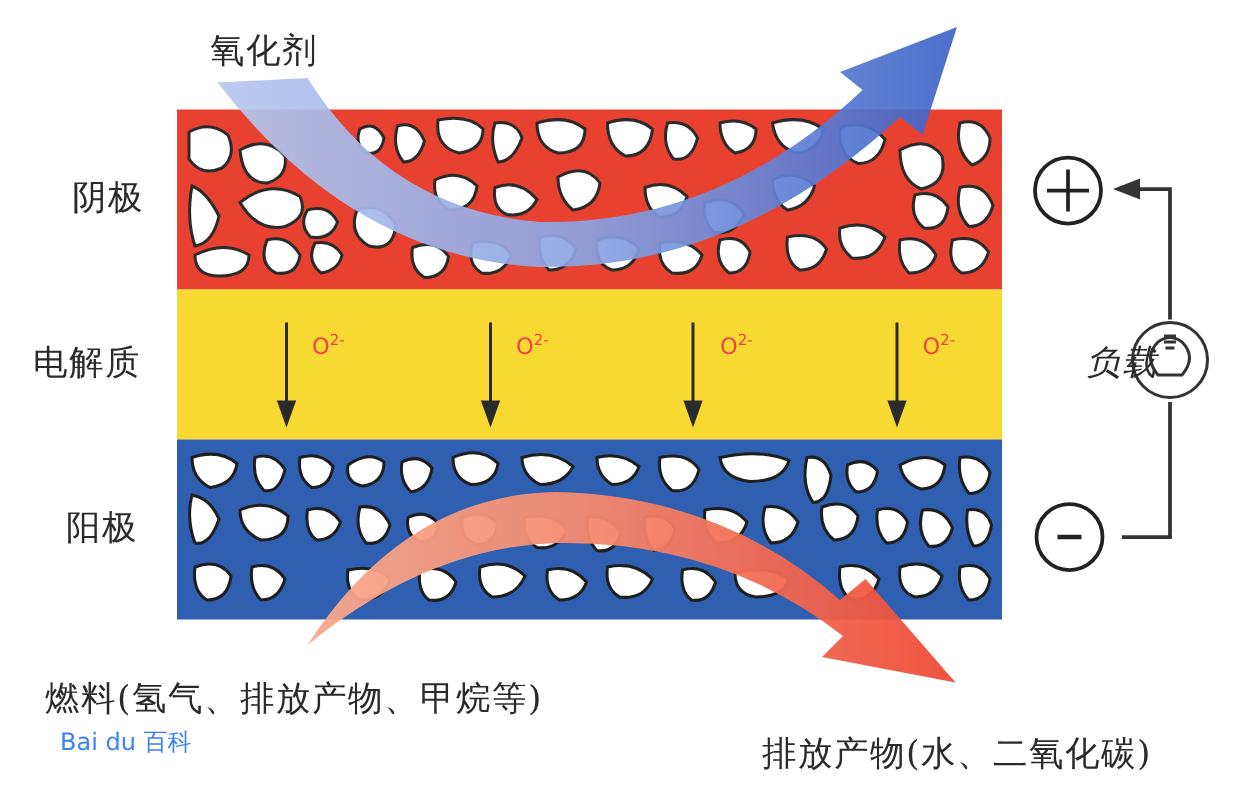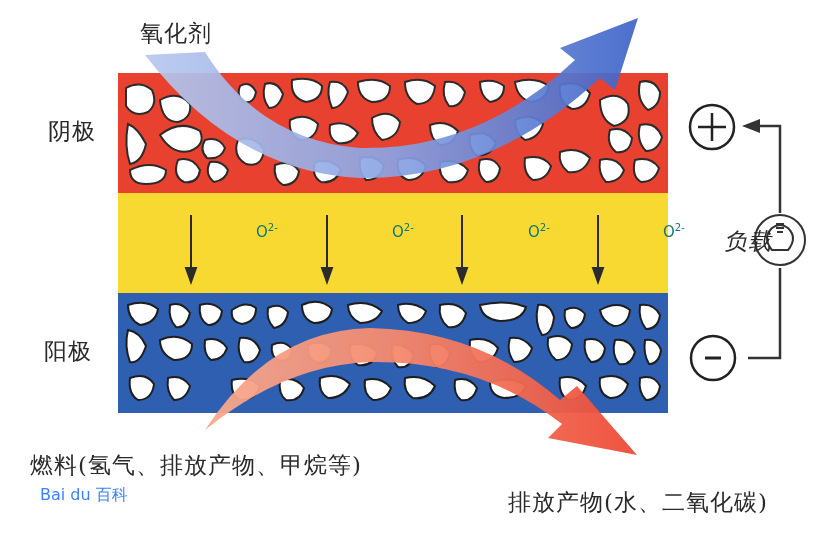--- a/index.html
+++ b/index.html
@@ -1,19 +1,19 @@
 <!DOCTYPE html>
 <html><head>
 <meta charset="utf-8">
 <style>
   html, body { margin:0; padding:0; background:#ffffff; }
   body { width:836px; height:535px; position:relative; overflow:hidden; font-family:"DejaVu Serif", serif; }
   .stage { position:absolute; left:0; top:0; width:836px; height:535px; }
   .lbl { position:absolute; color:#2a2a2a; font-family:"DejaVu Serif", serif; font-size:23px; letter-spacing:1px; white-space:nowrap; }
-  .ion { position:absolute; color:#0f766e; font-family:"DejaVu Sans", sans-serif; font-size:15px;margin-left:48px; }
+  .ion { position:absolute; color:#ef4444; font-family:"DejaVu Sans", sans-serif; font-size:15px; }
   .ion sup { font-size:10px; }
   .wm { position:absolute; left:40px; top:485px; color:#3b82f6; font-family:"DejaVu Sans", sans-serif; font-size:16px; }
 </style>
 </head>
 <body>
 
 <div class="stage">
   <svg width="836" height="535" viewBox="0 0 836 535" style="position:absolute;left:0;top:0">
     <defs>
       <linearGradient id="blueArrow" x1="0" y1="0" x2="1" y2="0">
@@ -157,20 +157,21 @@
       <circle cx="780" cy="240" r="25" fill="#ffffff"></circle>
       <path d="M772 250 q-10 -12 0 -22 q8 -6 16 0 q10 10 0 22z"></path>
       <line x1="776" y1="224" x2="784" y2="224"></line>
       <line x1="776" y1="228" x2="784" y2="228"></line>
       <line x1="777" y1="232" x2="783" y2="232"></line>
     </g>
   </svg>
 
   <div class="lbl" style="left:140px;top:18px;">氧化剂</div>
   <div class="lbl" style="left:48px;top:116px;">阴极</div>
+  <div class="lbl" style="left:22px;top:226px;">电解质</div>
   <div class="lbl" style="left:44px;top:336px;">阳极</div>
   <div class="lbl" style="left:724px;top:226px;font-style:italic;">负载</div>
   <div class="lbl" style="left:30px;top:450px;">燃料(氢气、排放产物、甲烷等)</div>
   <div class="lbl" style="left:508px;top:487px;">排放产物(水、二氧化碳)</div>
 
   <div class="ion" style="left:208px;top:222px;"><span>O</span><sup>2-</sup></div>
   <div class="ion" style="left:344px;top:222px;"><span>O</span><sup>2-</sup></div>
   <div class="ion" style="left:480px;top:222px;"><span>O</span><sup>2-</sup></div>
   <div class="ion" style="left:615px;top:222px;"><span>O</span><sup>2-</sup></div>
 

